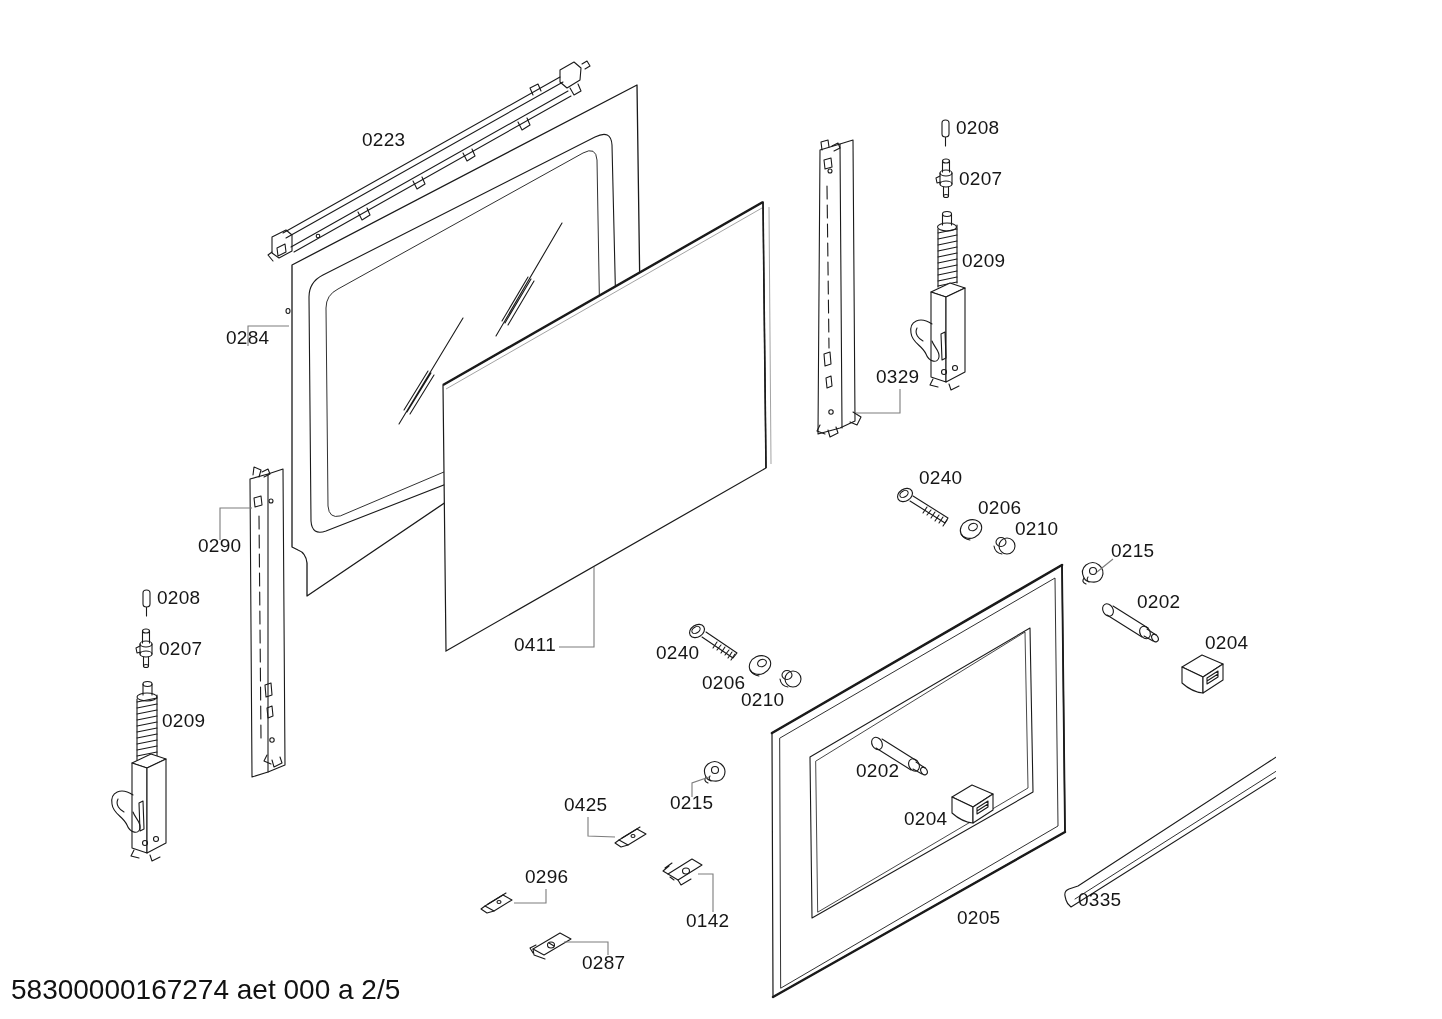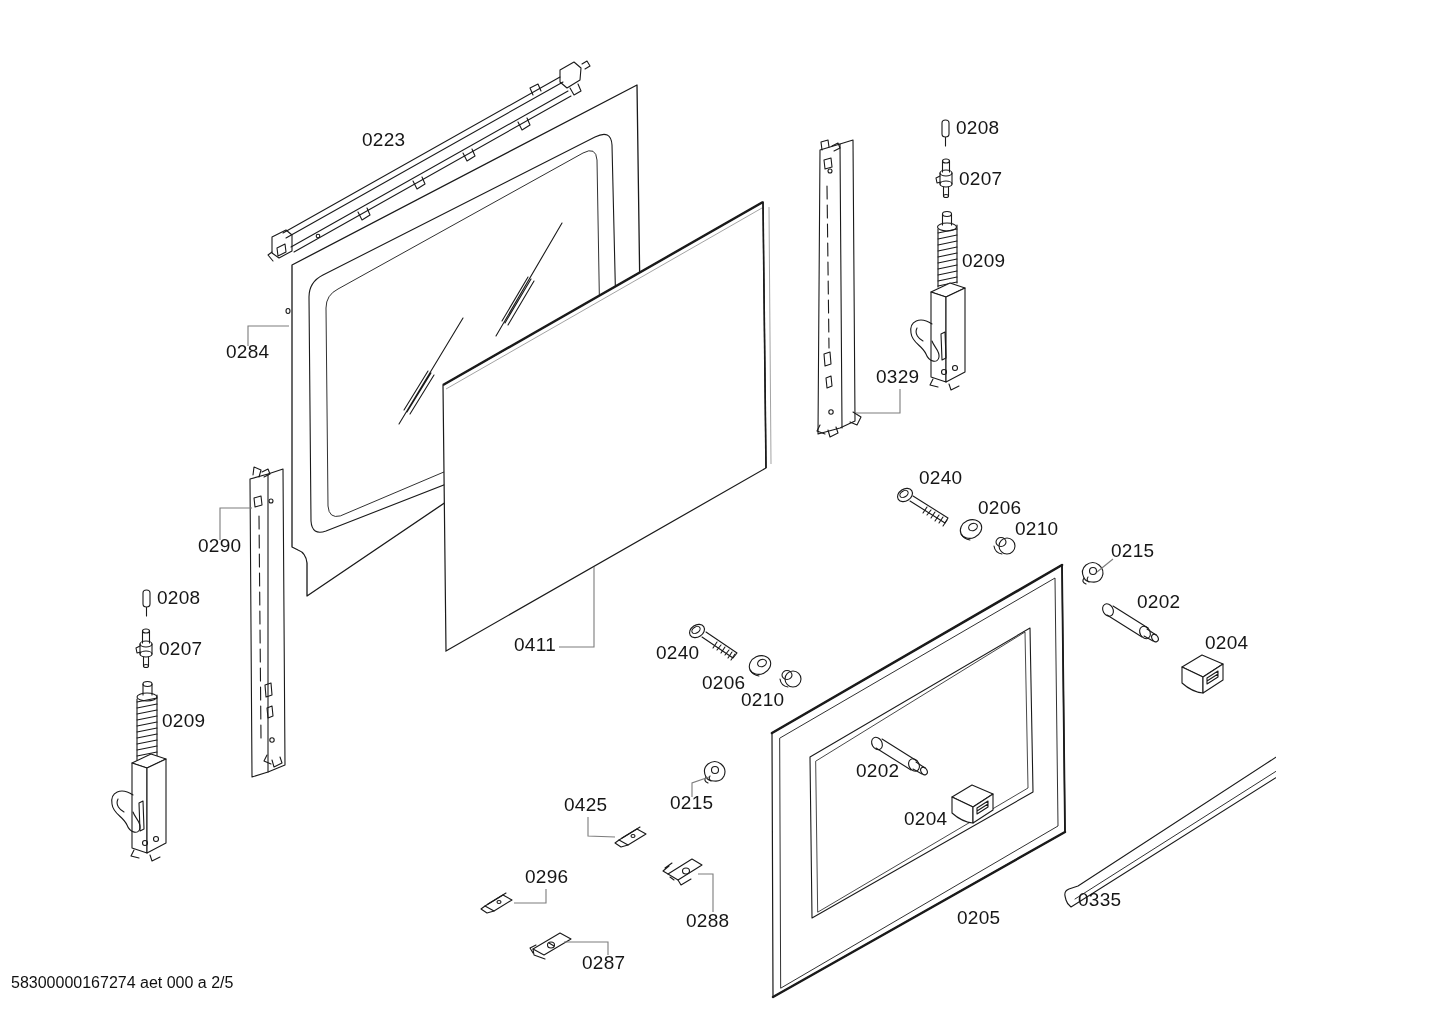--- a/index.html
+++ b/index.html
@@ -1,20 +1,20 @@
 <!DOCTYPE html>
 <html><head>
 <meta charset="utf-8">
 <style>
   html,body{margin:0;padding:0;background:#fff;}
   .stage{position:relative;width:1276px;height:1019px;background:#ffffff;overflow:hidden;
          font-family:"Liberation Sans", sans-serif;}
   .stage svg{position:absolute;left:0;top:0;}
   .lbl{position:absolute;font-size:19px;color:#161616;letter-spacing:.3px;white-space:nowrap;}
-  .footer{position:absolute;font-size:16px;color:#111;white-space:nowrap;}
+  .footer{position:absolute;font-size:28px;color:#111;white-space:nowrap;}
   .ln{stroke:#1a1a1a;stroke-width:1.1;fill:none;stroke-linejoin:round;stroke-linecap:round;}
   .fw{fill:#ffffff;}
   .leader{stroke:#7c7c7c;stroke-width:1.1;fill:none;}
 </style>
 </head>
 <body>
 
 <div class="stage">
 
 <svg width="1442" height="1019" viewBox="0 0 1442 1019">
@@ -260,21 +260,21 @@
     <path class="leader" d="M1097,572 L1113,559"></path>
     <path class="leader" d="M692,797 L692,783 L709,777"></path>
     <path class="leader" d="M588,817 L588,836 L615,837"></path>
     <path class="leader" d="M546,889 L546,903 L514,903"></path>
     <path class="leader" d="M564,942 L608,942 L608,955"></path>
     <path class="leader" d="M698,874 L713,874 L713,912"></path>
   </g>
 </svg>
 
   <div class="lbl" style="left:362px;top:129px">0223</div>
-  <div class="lbl" style="left:226px;top:341px">0284</div>
+  <div class="lbl" style="left:226px;top:327px">0284</div>
   <div class="lbl" style="left:198px;top:535px">0290</div>
   <div class="lbl" style="left:157px;top:587px">0208</div>
   <div class="lbl" style="left:159px;top:638px">0207</div>
   <div class="lbl" style="left:162px;top:710px">0209</div>
   <div class="lbl" style="left:514px;top:634px">0411</div>
   <div class="lbl" style="left:656px;top:642px">0240</div>
   <div class="lbl" style="left:702px;top:672px">0206</div>
   <div class="lbl" style="left:741px;top:689px">0210</div>
   <div class="lbl" style="left:919px;top:467px">0240</div>
   <div class="lbl" style="left:978px;top:497px">0206</div>
@@ -286,17 +286,17 @@
   <div class="lbl" style="left:959px;top:168px">0207</div>
   <div class="lbl" style="left:962px;top:250px">0209</div>
   <div class="lbl" style="left:876px;top:366px">0329</div>
   <div class="lbl" style="left:856px;top:760px">0202</div>
   <div class="lbl" style="left:904px;top:808px">0204</div>
   <div class="lbl" style="left:957px;top:907px">0205</div>
   <div class="lbl" style="left:670px;top:792px">0215</div>
   <div class="lbl" style="left:564px;top:794px">0425</div>
   <div class="lbl" style="left:525px;top:866px">0296</div>
   <div class="lbl" style="left:582px;top:952px">0287</div>
-  <div class="lbl" style="left:686px;top:910px">0288</div>
+  <div class="lbl" style="left:686px;top:910px">0142</div>
   <div class="lbl" style="left:1078px;top:889px">0335</div>
 
   <div class="footer" style="left:11px;top:974px">58300000167274 aet 000 a 2/5</div>
 </div>
 
 </body></html>

